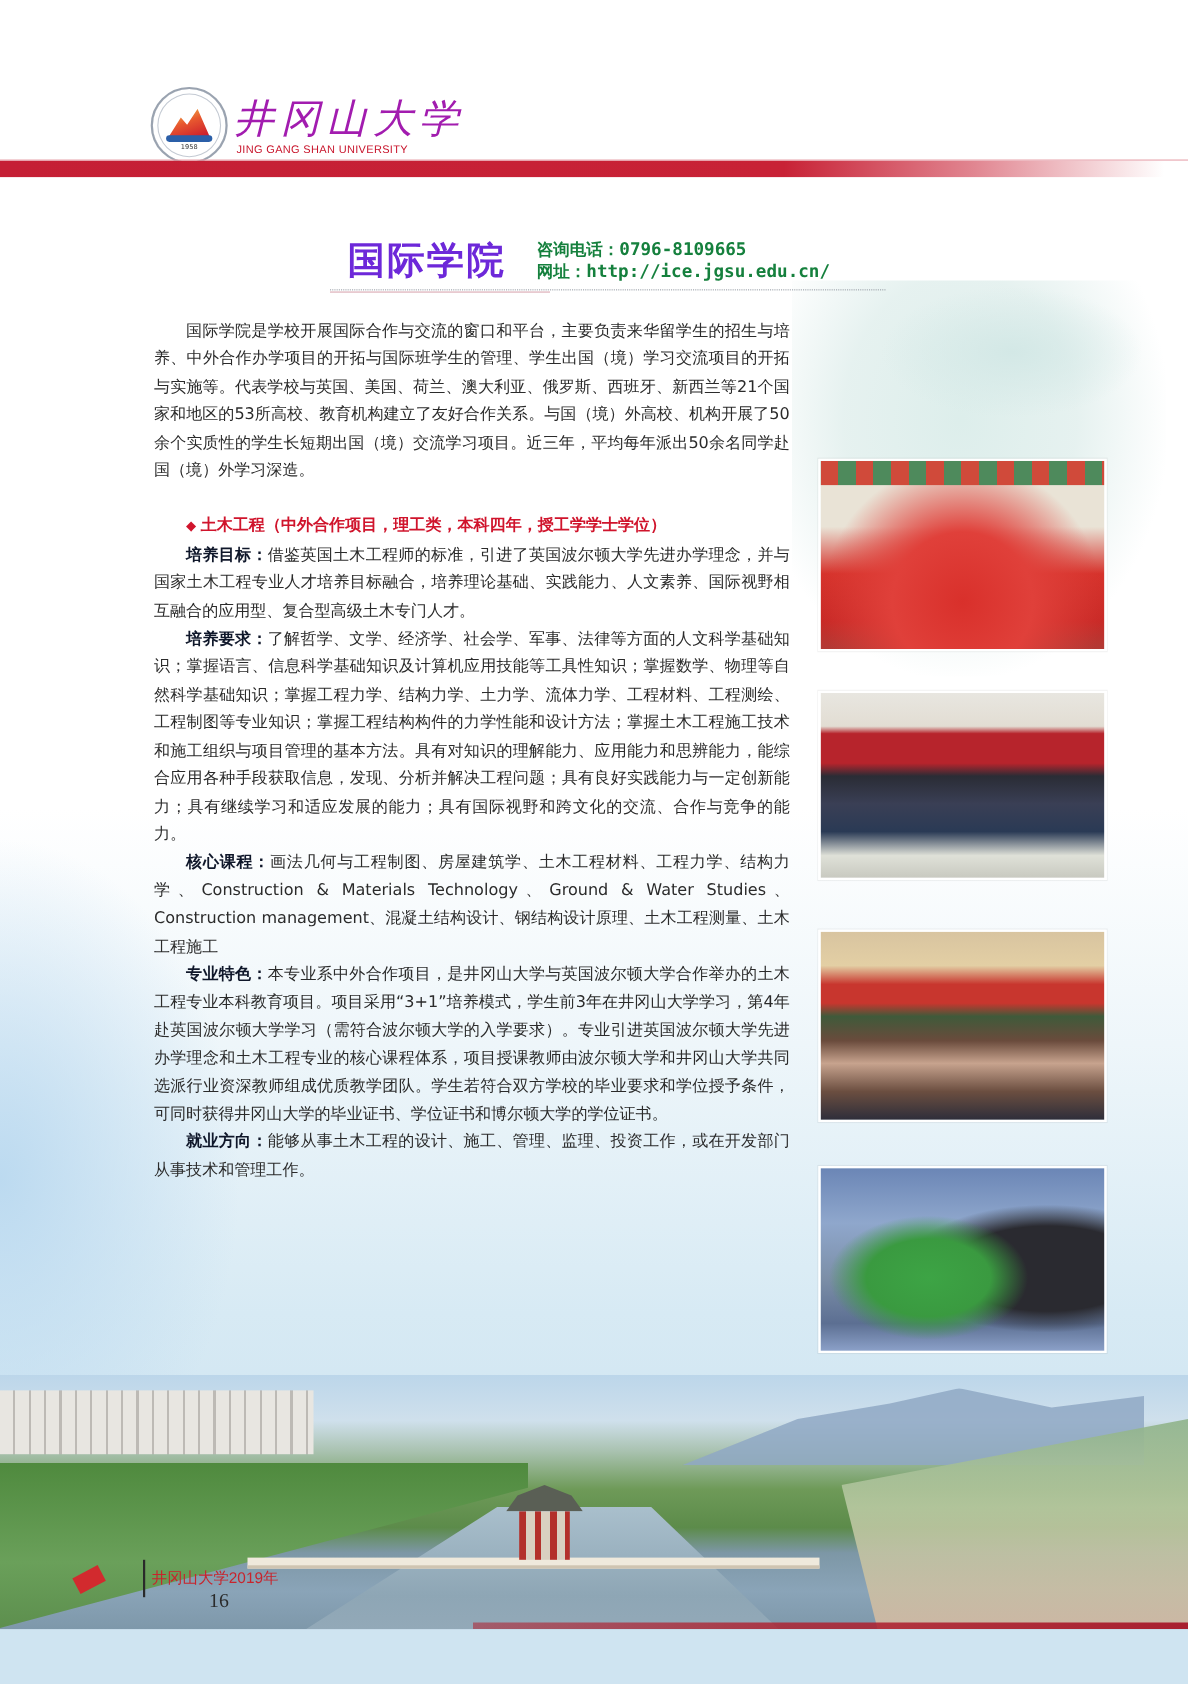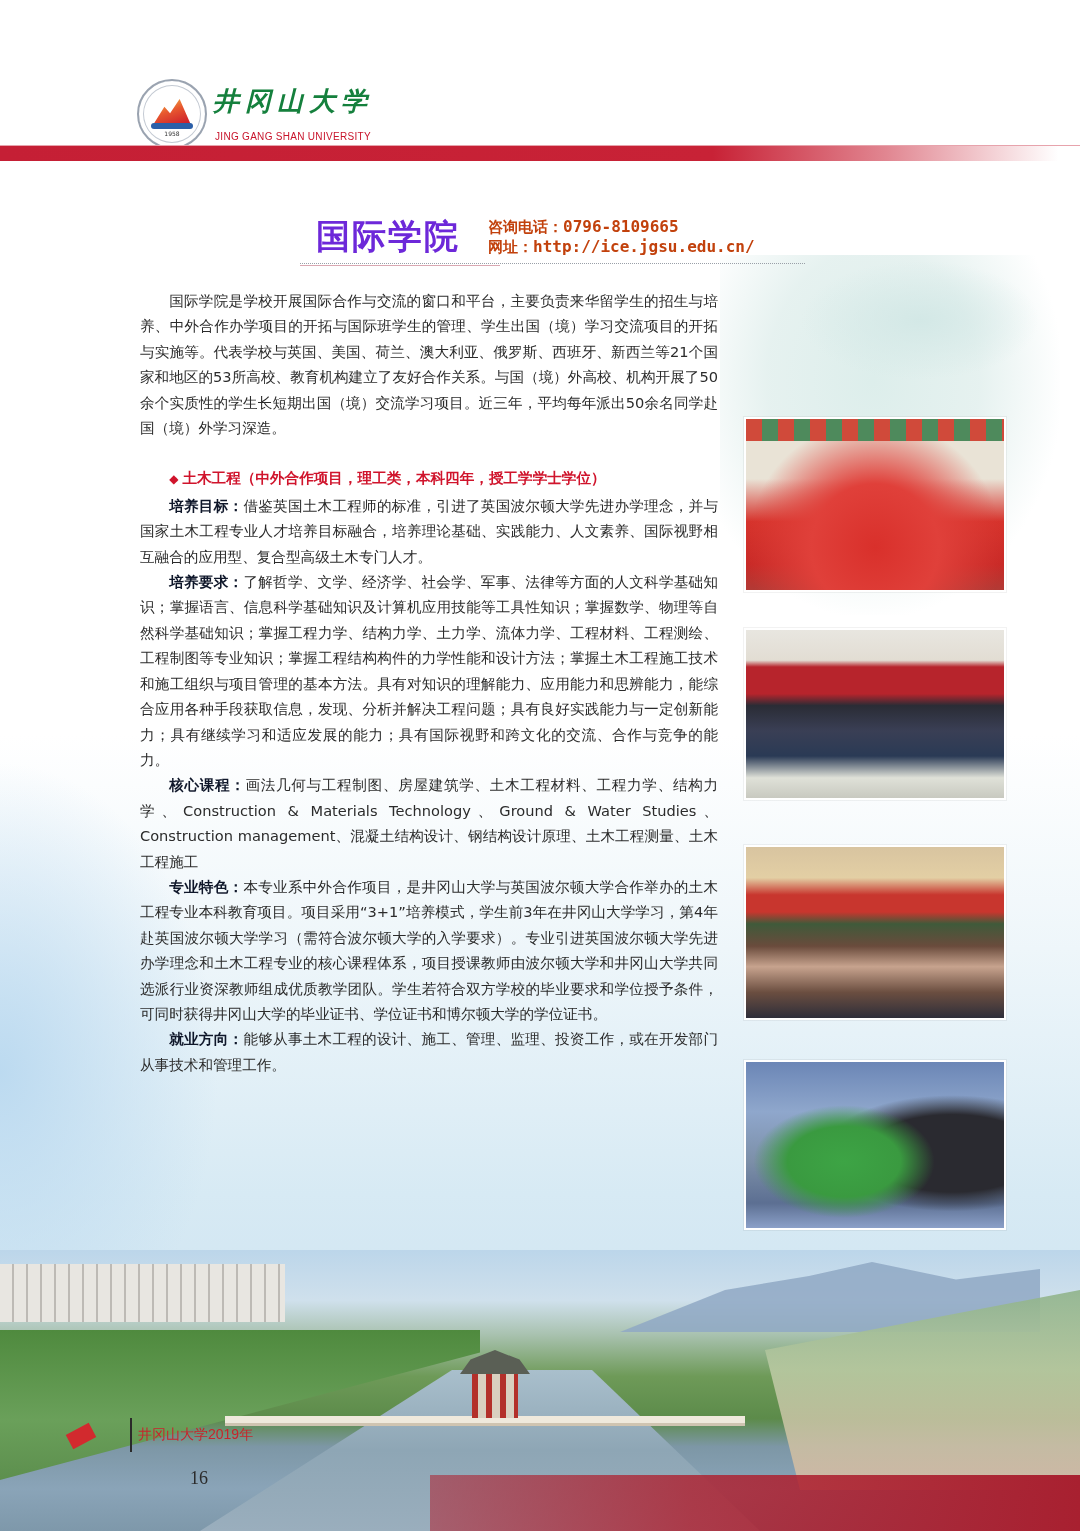--- a/index.html
+++ b/index.html
@@ -41,43 +41,43 @@
   .seal-water {
     position: absolute; left: 12px; top: 42px; width: 42px; height: 6px;
     background: #2b5fa8; border-radius: 3px;
   }
   .seal-year {
     position: absolute; left: 0; width: 100%; top: 49px; text-align: center;
     font-size: 6px; color: #333; font-family: "DejaVu Sans", sans-serif;
   }
   .logo-cn {
     position: absolute; left: 213px; top: 84px;
-    font-family: "DejaVu Serif", serif; font-size: 26px; font-weight: bold;
-    color: #15803d; letter-spacing: 6px; font-style: italic;
+    font-family: "DejaVu Serif", serif; font-size: 36px; font-weight: normal;
+    color: #a21caf; letter-spacing: 6px; font-style: italic;
   }
   .logo-en {
     position: absolute; left: 215px; top: 131px;
     font-family: "Liberation Sans", sans-serif; font-size: 10px; color: #c8142b;
     letter-spacing: 0.3px;
   }
   .header-bar {
     position: absolute; left: 0; top: 145px; width: 1080px; height: 16px;
     background: linear-gradient(90deg, #c51f35 0%, #c82236 66%, rgba(200,34,54,0.55) 82%, rgba(200,34,54,0) 98%);
     border-top: 1px solid #e7a3ac;
   }
 
   
   .title-block { position: absolute; left: 316px; top: 214px; height: 50px; }
   .page-title {
     position: absolute; left: 0; top: 0; white-space: nowrap;
     font-family: "DejaVu Sans", sans-serif; font-weight: bold; font-size: 34px;
     color: #6d28d9; letter-spacing: 2px;
   }
   .contact { position: absolute; left: 172px; top: 3px; white-space: nowrap;
-    font-family: "DejaVu Sans", sans-serif; font-weight: bold; color: #c2410c; font-size: 15px; line-height: 20px; }
+    font-family: "DejaVu Sans", sans-serif; font-weight: bold; color: #15803d; font-size: 15px; line-height: 20px; }
   .contact .row { display: block; }
   .contact .val { font-family: "DejaVu Sans Mono", monospace; font-size: 16px; }
   .title-rule {
     position: absolute; left: 300px; top: 263px; width: 505px; height: 2px;
     border-top: 1px dotted #9aa0a8;
   }
   .title-rule-red {
     position: absolute; left: 300px; top: 265px; width: 200px; height: 1px; background: #d9a8b2;
   }
 
@@ -116,21 +116,21 @@
   }
   .photo-4 { top: 1060px; height: 170px;
     background:
       radial-gradient(ellipse at 38% 60%, #3da445 0%, #3a9a40 25%, rgba(58,154,64,0) 40%),
       radial-gradient(ellipse at 80% 55%, #2a2a30 0%, #2a2a30 30%, rgba(42,42,48,0) 45%),
       linear-gradient(180deg, #6b86b6 0%, #8fa7cc 30%, #7c8fa8 60%, #5c6f92 85%, #8ba0c8 100%);
   }
 
   
   .landscape {
-    position: absolute; left: 0; top: 1250px; width: 1080px; height: 281px; overflow: hidden;
+    position: absolute; left: 0; top: 1250px; width: 1080px; height: 231px; overflow: hidden;
     background: linear-gradient(180deg, #bcd6ea 0%, #cfe0ec 18%, #a9c2b0 30%, #6e9a58 45%, #5c8b4a 60%, #7d97a6 70%, #8aa4b8 85%, #7e98aa 100%);
   }
   .mountain {
     position: absolute; left: 620px; top: 12px; width: 420px; height: 70px;
     background: #8fa8c4;
     clip-path: polygon(0 100%, 25% 40%, 45% 20%, 60% 0, 80% 25%, 100% 10%, 100% 100%);
     opacity: 0.85;
   }
   .building {
     position: absolute; left: 0; top: 14px; width: 285px; height: 58px;
@@ -174,21 +174,20 @@
     transform: rotate(-28deg);
   }
   .footer-divider { position: absolute; left: 130px; top: 168px; width: 2px; height: 34px; background: #2a2a2a; }
   .footer-pub {
     position: absolute; left: 138px; top: 176px; font-size: 14px; color: #c8242c;
     font-family: "Liberation Sans", sans-serif; white-space: nowrap;
   }
   .page-number {
     position: absolute; left: 190px; top: 195px; font-size: 18px; color: #2b2b2b;
     font-family: "Liberation Serif", serif;
-    margin-top: 23px;
   }
 </style>
 </head>
 <body>
 
 <div class="world-map"></div>
 <div class="world-map-2"></div>
 <div class="left-tint"></div>
 
 <div class="header">

